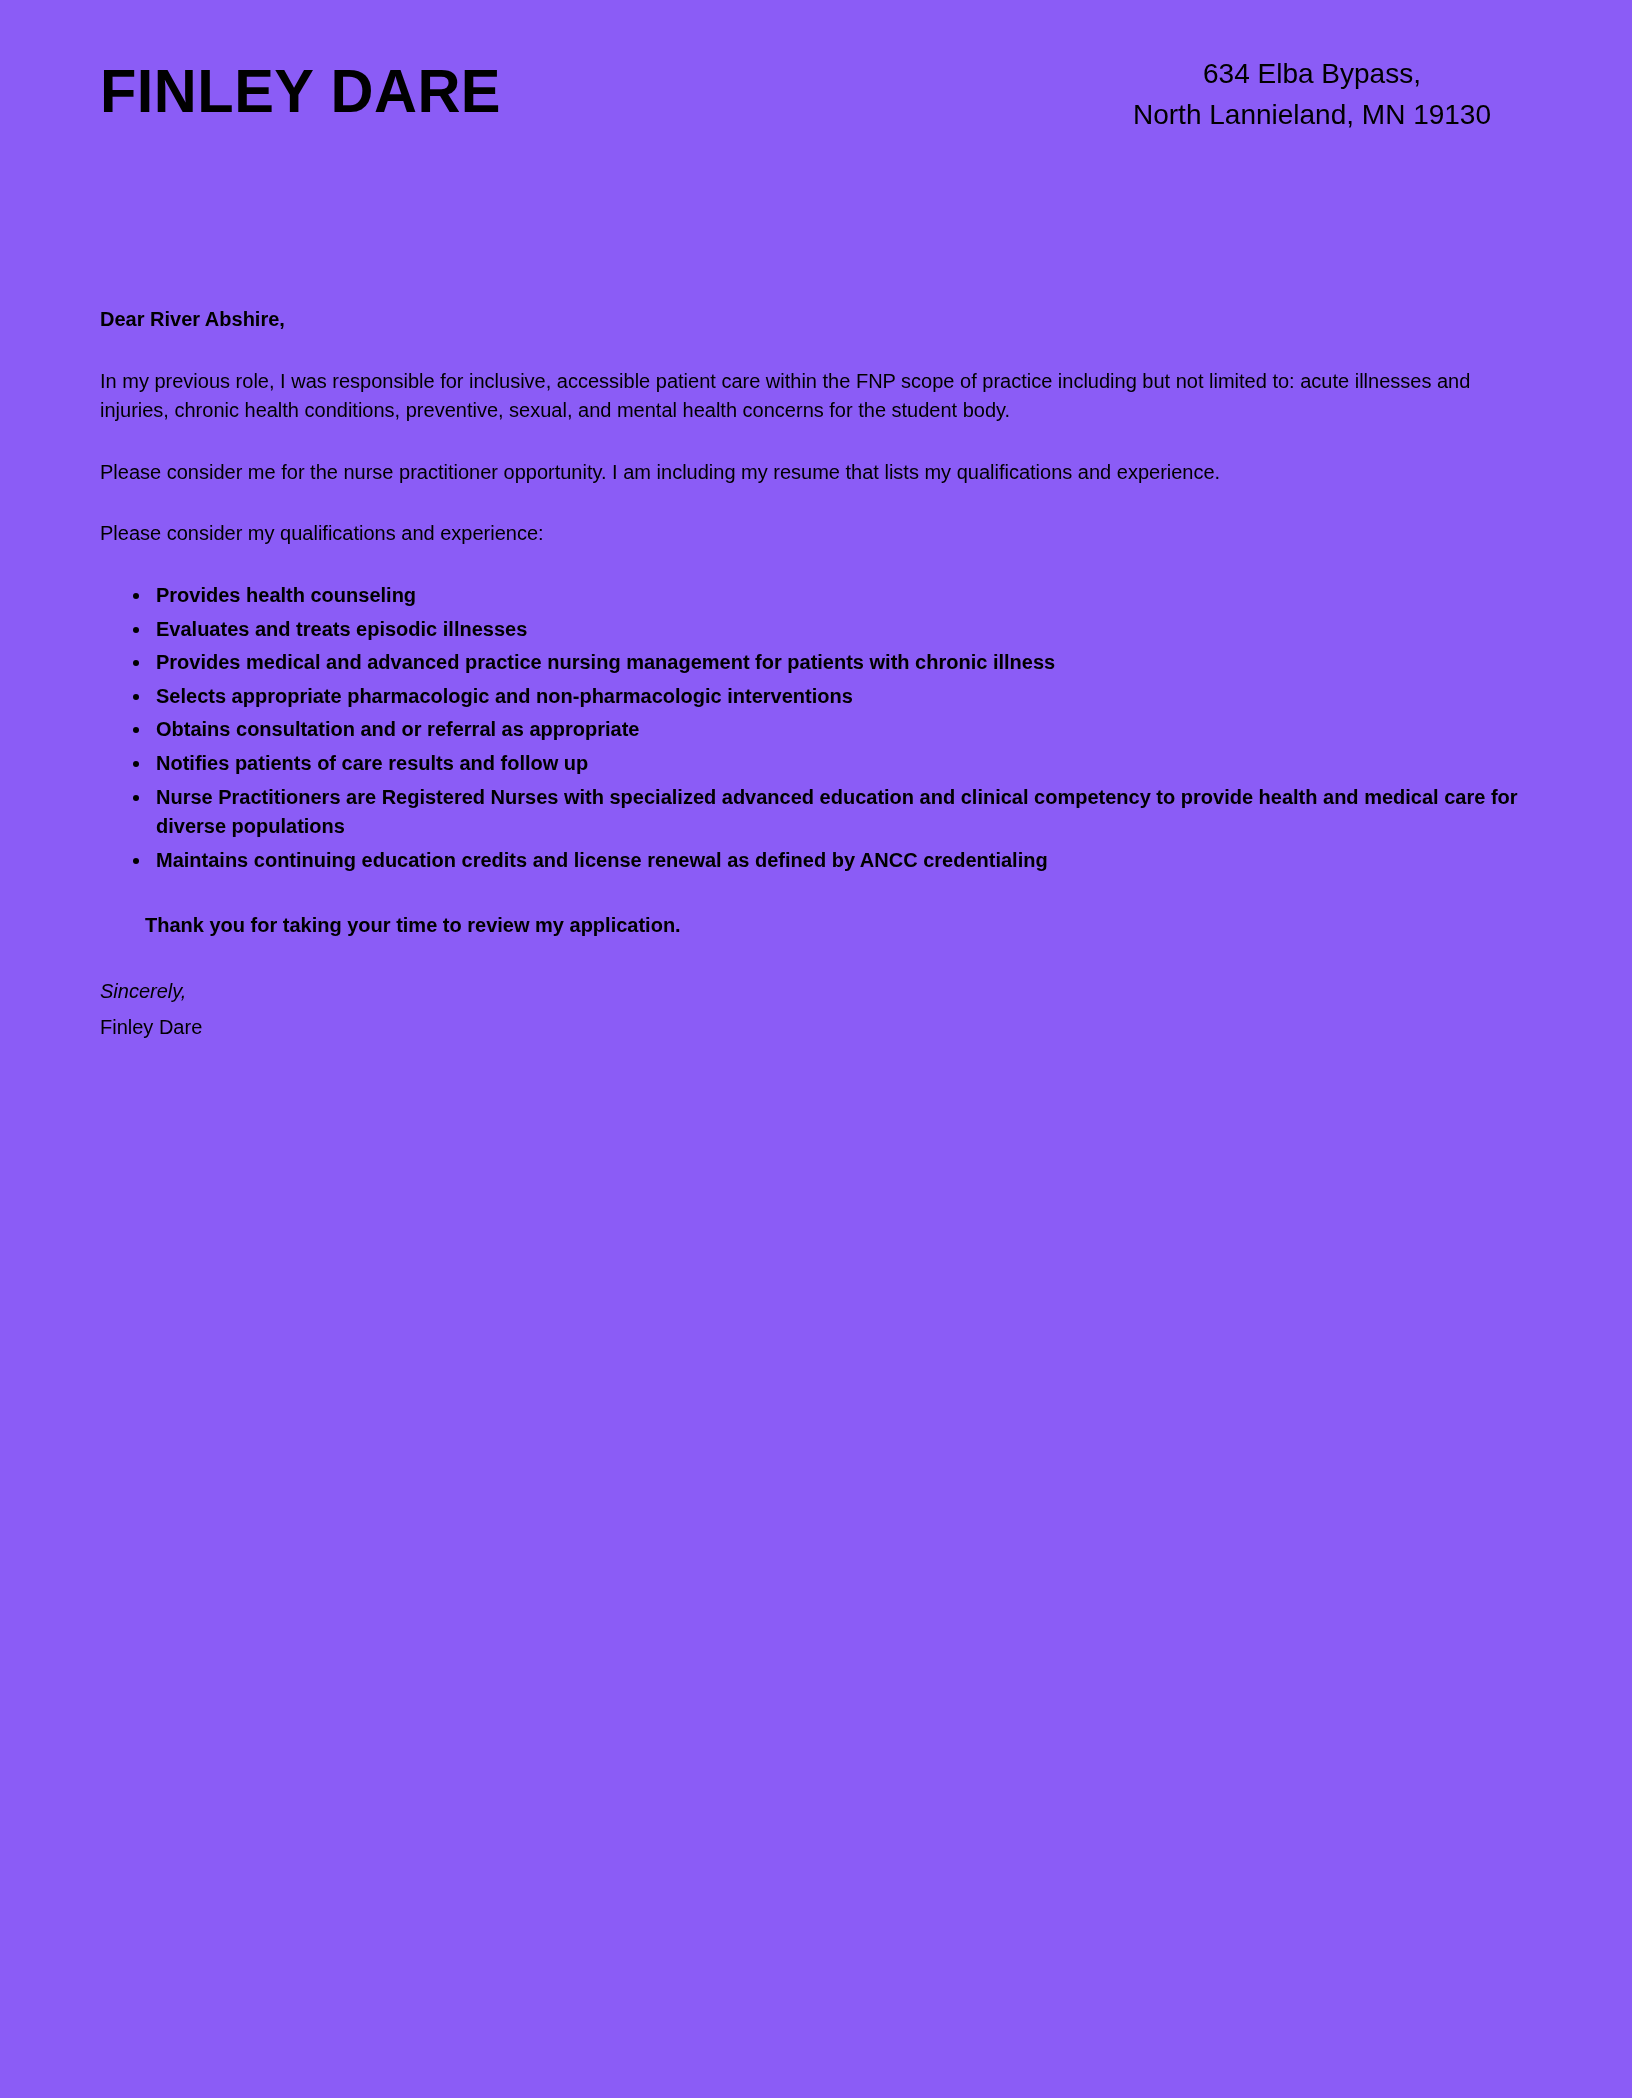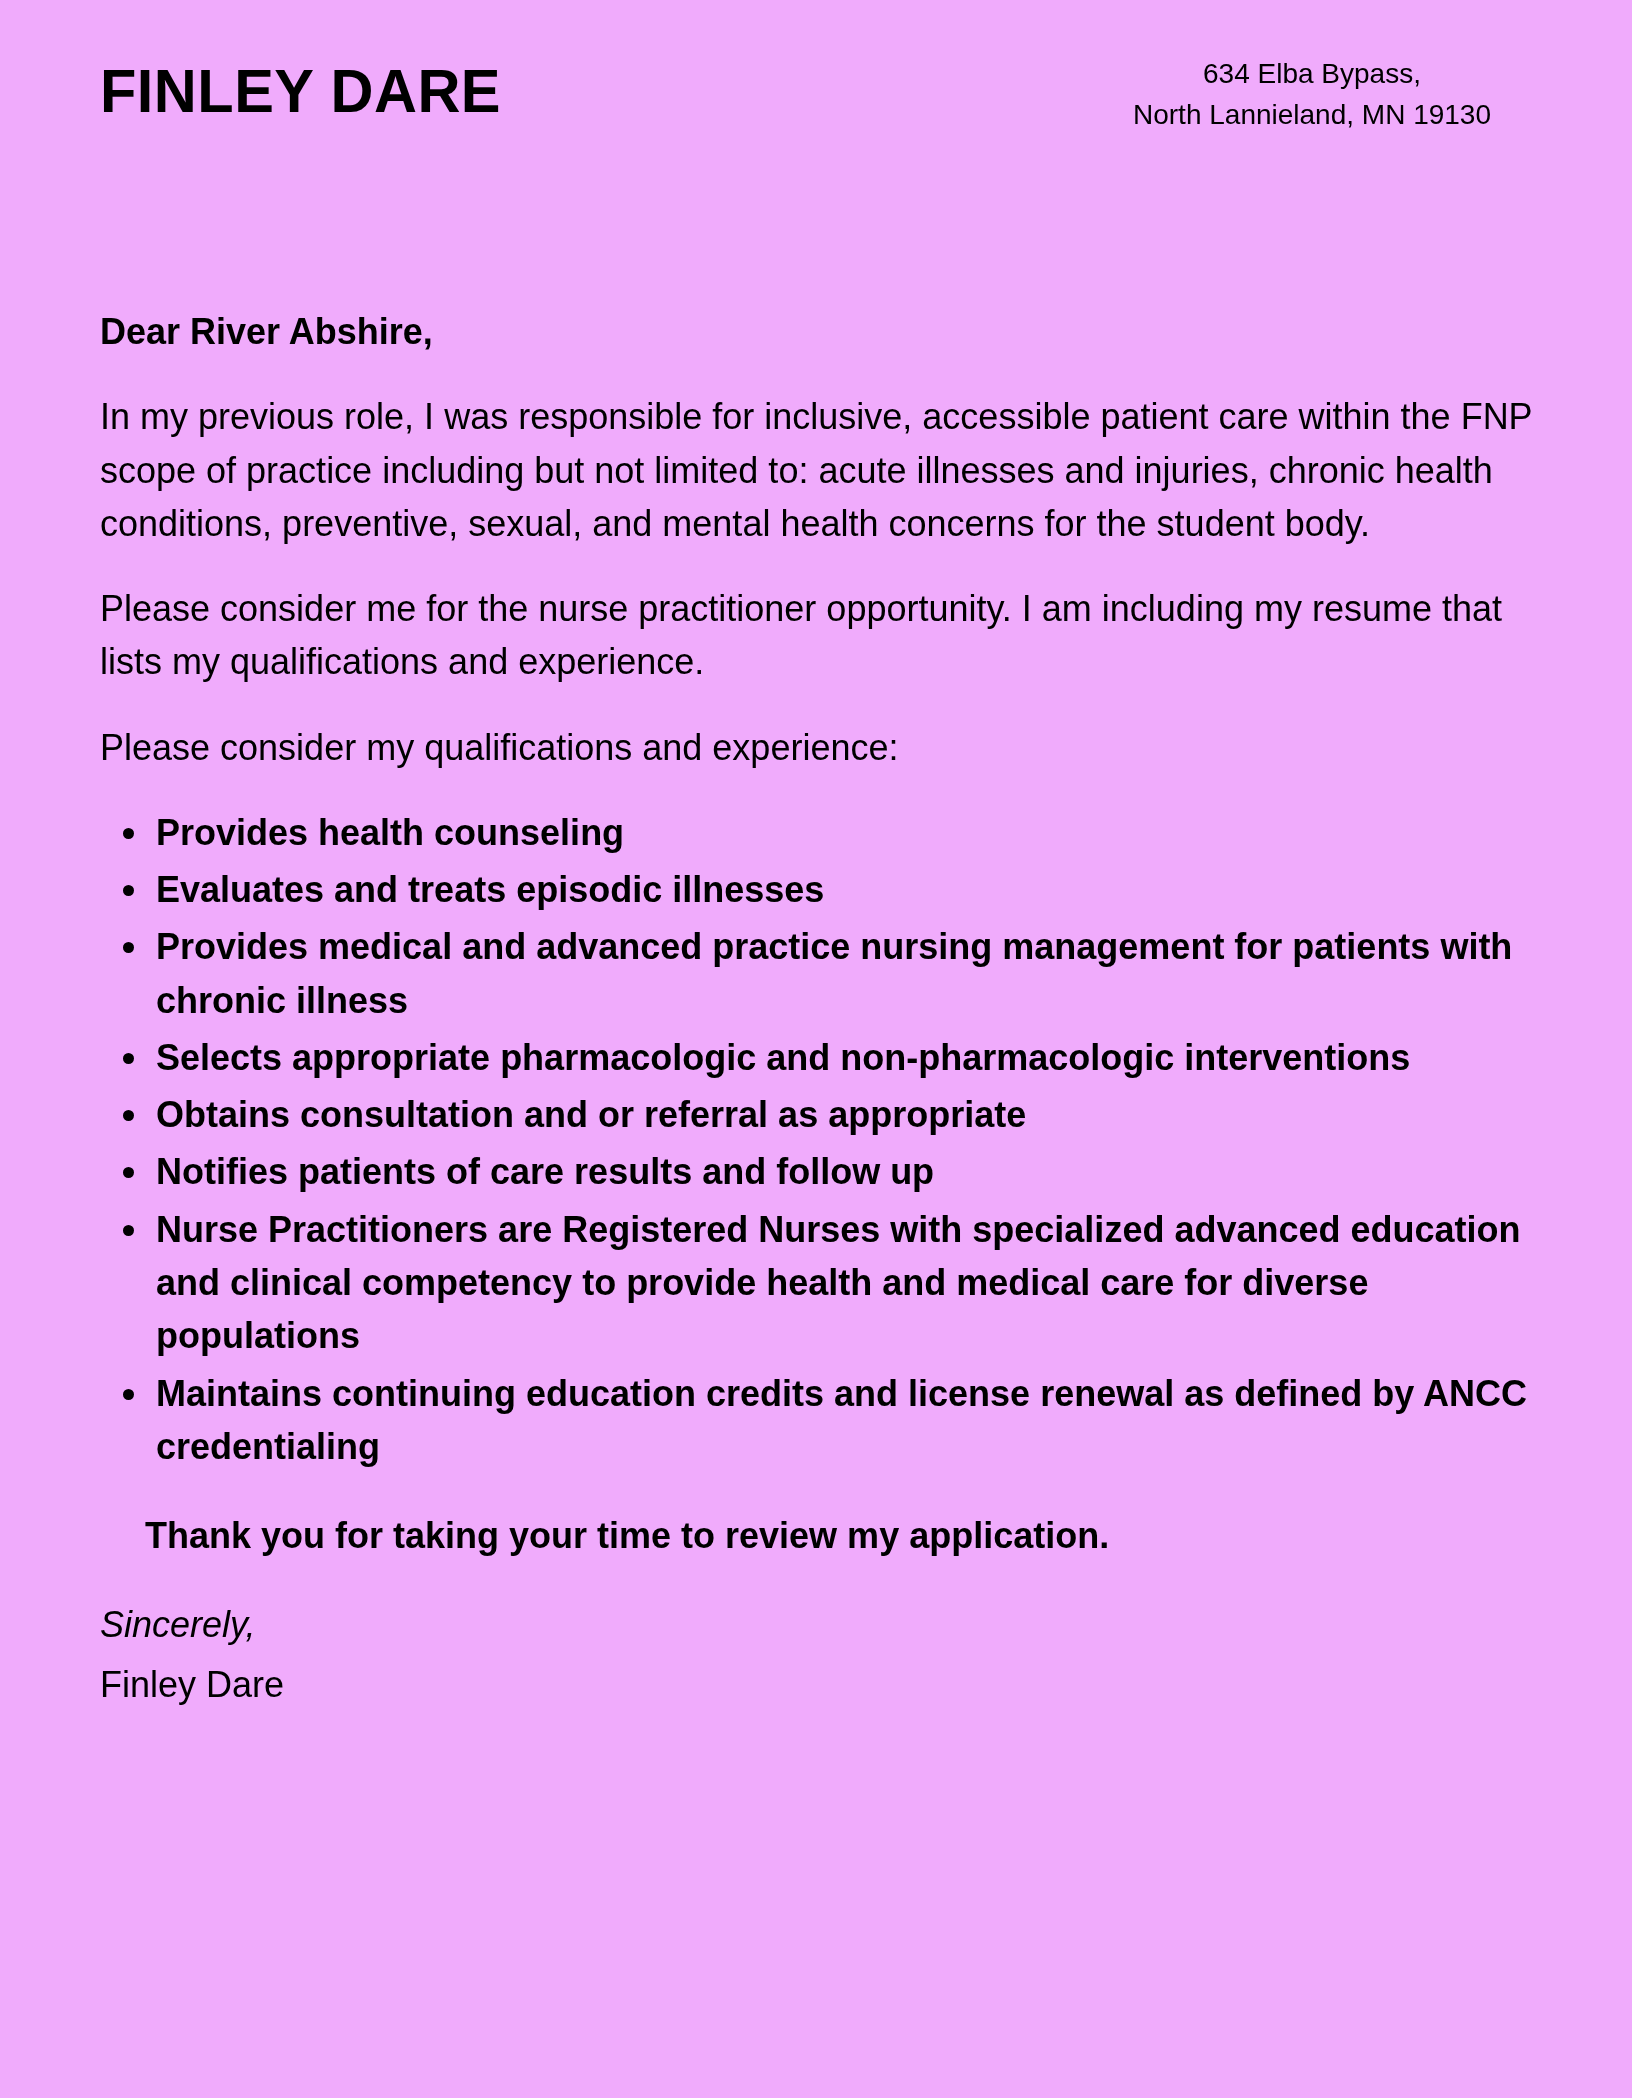--- a/index.html
+++ b/index.html
@@ -5,21 +5,21 @@
   * { margin: 0; padding: 0; box-sizing: border-box; }
   html, body {
     background: #ffffff;
     font-family: "Liberation Sans", sans-serif;
     color: #000000;
   }
   .page {
     position: relative;
     width: 1632px;
     height: 2098px;
-    background: #f0abfc;
+    background: #8b5cf6;
     overflow: hidden;
     padding-left: 38px;
   }
   .header {
     position: absolute;
     top: 52px;
     left: 100px;
     right: 100px;
     display: flex;
     justify-content: space-between;
@@ -40,21 +40,21 @@
     line-height: 1.45;
     text-align: center;
     padding-top: 2px;
     width: 440px;
   }
   .letter-body {
     position: absolute;
     top: 305px;
     left: 100px;
     width: 1440px;
-    font-size: 36px;
+    font-size: 20px;
     line-height: 1.48;
   }
   .salutation {
     font-weight: 700;
     margin-bottom: 32px;
   }
   .para {
     margin-bottom: 32px;
   }
   ul.qual-list {

